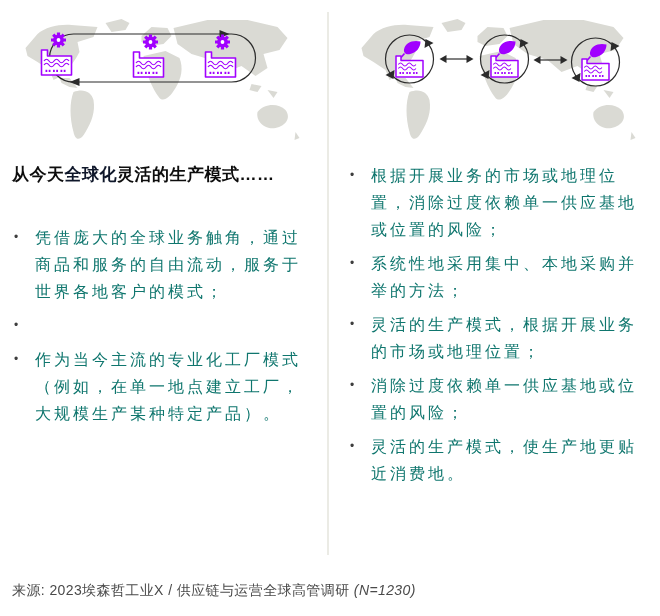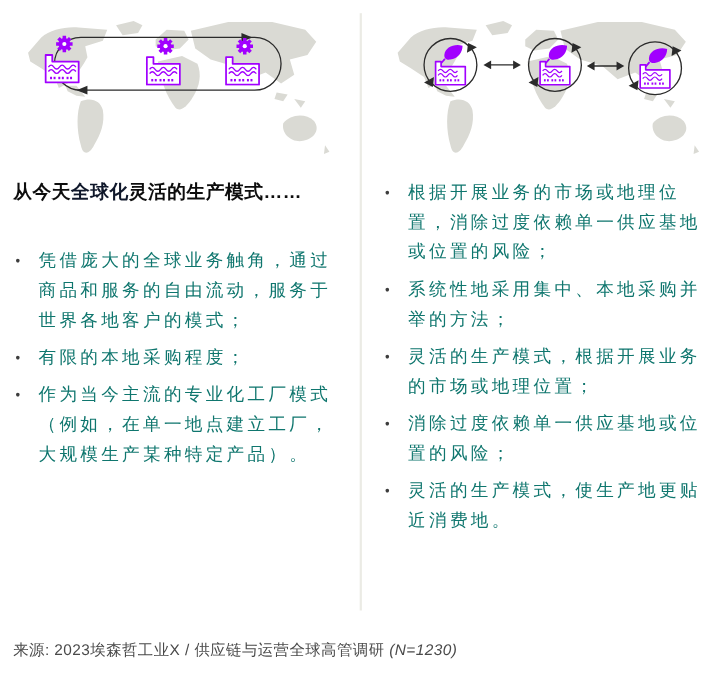--- a/index.html
+++ b/index.html
@@ -115,21 +115,20 @@
 
     <h2 class="heading"><span>从今天</span><span class="hl">全球化</span><span>灵活的生产模式……</span></h2>
 
     <ul class="bullets">
       <li>
           <span class="dot">•</span>
           <span class="btxt">凭借庞大的全球业务触角，通过商品和服务的自由流动，服务于世界各地客户的模式；</span>
         </li>
       <li>
           <span class="dot">•</span>
-          <span class="btxt">有限的本地采购程度；</span>
         </li>
       <li>
           <span class="dot">•</span>
           <span class="btxt">作为当今主流的专业化工厂模式（例如，在单一地点建立工厂，大规模生产某种特定产品）。</span>
         </li>
     </ul>
   </div>
 
   <div class="col col-right">
     <svg class="mapfig" viewBox="0 0 300 146">

